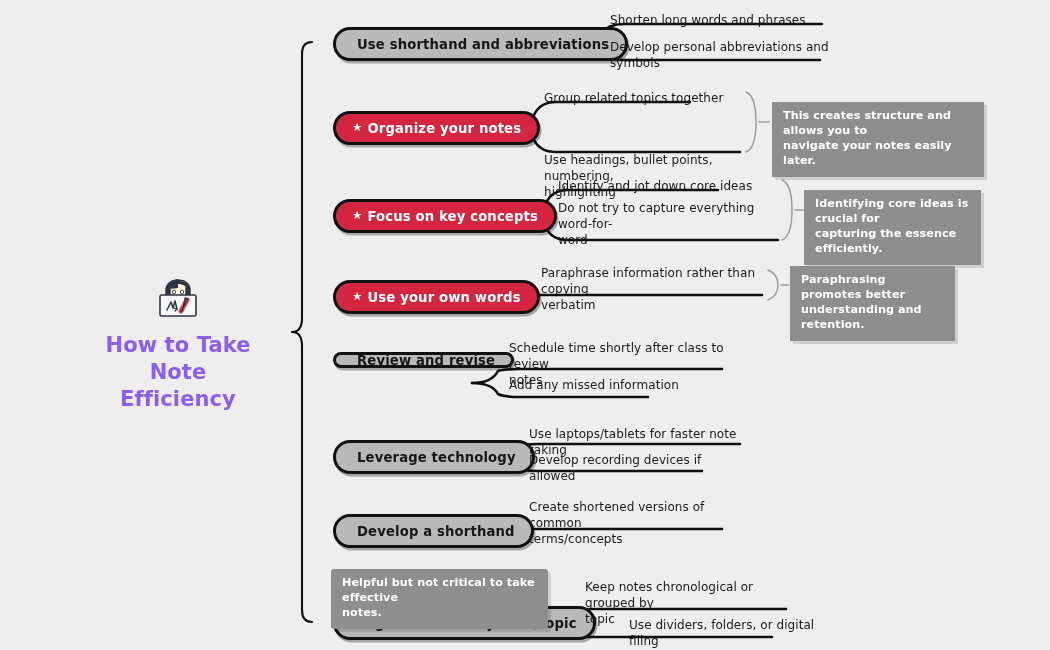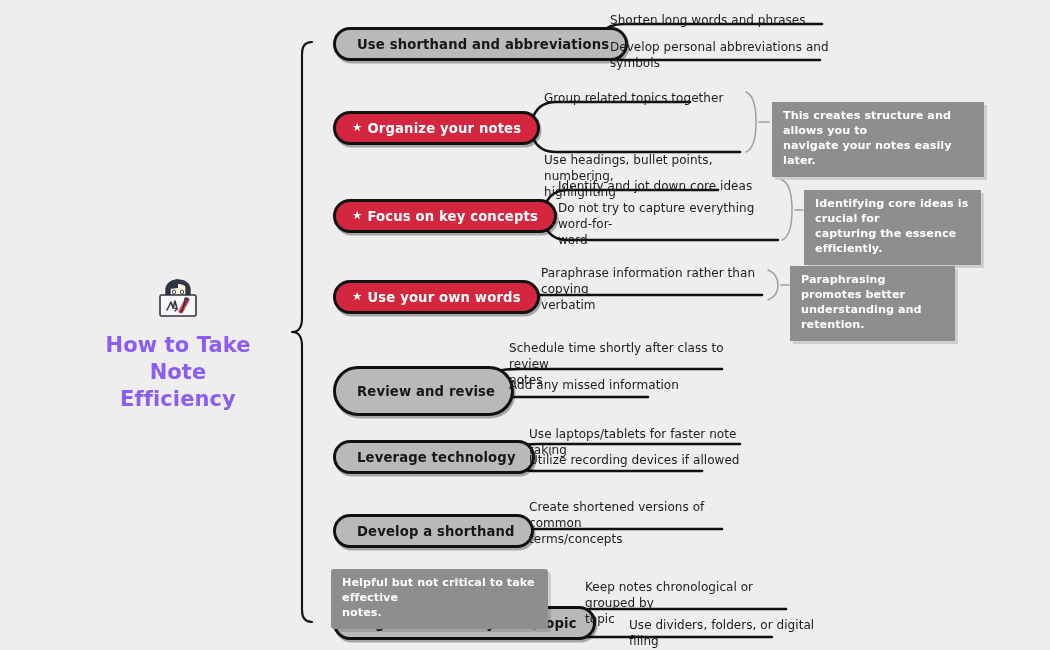--- a/index.html
+++ b/index.html
@@ -191,21 +191,21 @@
   <div class="node red" style="left:333px; top:199px; height:34px;">
     <span class="star">★</span>
     <span>Focus on key concepts</span>
   </div>
 
   <div class="node red" style="left:333px; top:280px; height:34px;">
     <span class="star">★</span>
     <span>Use your own words</span>
   </div>
 
-  <div class="node gray" style="left:333px; top:366px; height:50px;">
+  <div class="node gray" style="left:333px; top:352px; height:16px;">
     <span class="star"></span>
     <span>Review and revise</span>
   </div>
 
   <div class="node gray" style="left:333px; top:514px; height:34px;">
     <span class="star"></span>
     <span>Develop a shorthand</span>
   </div>
 
   <div class="node gray" style="left:333px; top:440px; height:34px;">
@@ -230,21 +230,21 @@
 word</div>
 
   <div class="sub-label" style="left:541px; top:266px; width:235px; white-space:pre-line;">Paraphrase information rather than copying
 verbatim</div>
 
   <div class="sub-label" style="left:509px; top:341px; width:225px; white-space:pre-line;">Schedule time shortly after class to review
 notes</div>
   <div class="sub-label" style="left:509px; top:378px; width:215px; white-space:pre-line;">Add any missed information</div>
 
   <div class="sub-label" style="left:529px; top:427px; width:230px; white-space:pre-line;">Use laptops/tablets for faster note taking</div>
-  <div class="sub-label" style="left:529px; top:453px; width:215px; white-space:pre-line;">Utilize recording devices if allowed</div>
+  <div class="sub-label" style="left:529px; top:453px; width:215px; white-space:pre-line;">Develop recording devices if allowed</div>
 
   <div class="sub-label" style="left:529px; top:500px; width:215px; white-space:pre-line;">Create shortened versions of common
 terms/concepts</div>
 
   <div class="sub-label" style="left:585px; top:580px; width:215px; white-space:pre-line;">Keep notes chronological or grouped by
 topic</div>
   <div class="sub-label" style="left:585px; top:618px; width:215px; white-space:pre-line;margin-left:44px;">Use dividers, folders, or digital filing</div>
 
   <div class="callout" style="left:772px; top:102px; width:212px; white-space:pre-line;">This creates structure and allows you to
 navigate your notes easily later.</div>

